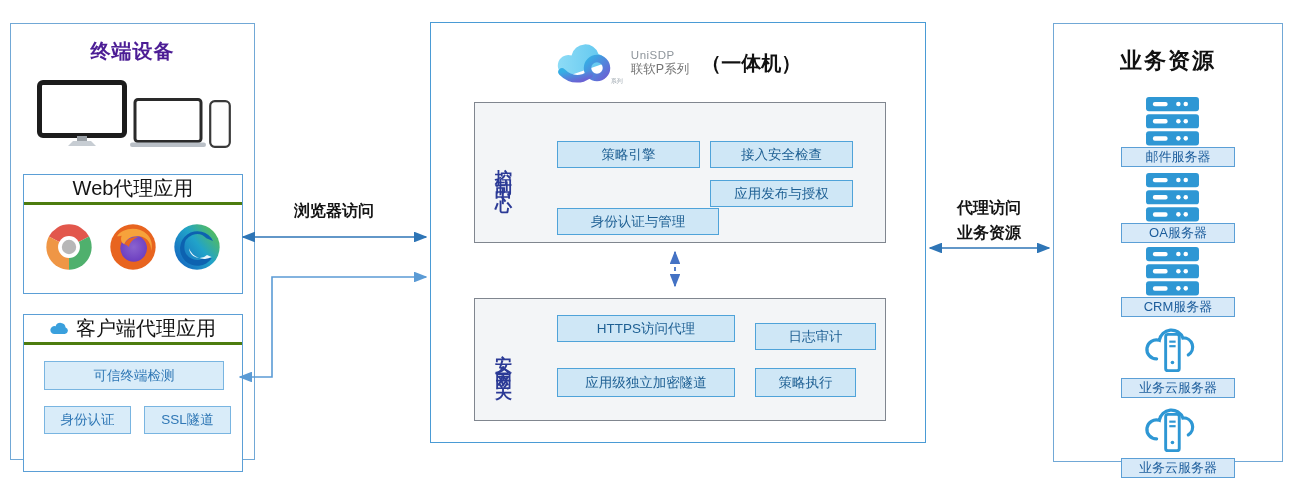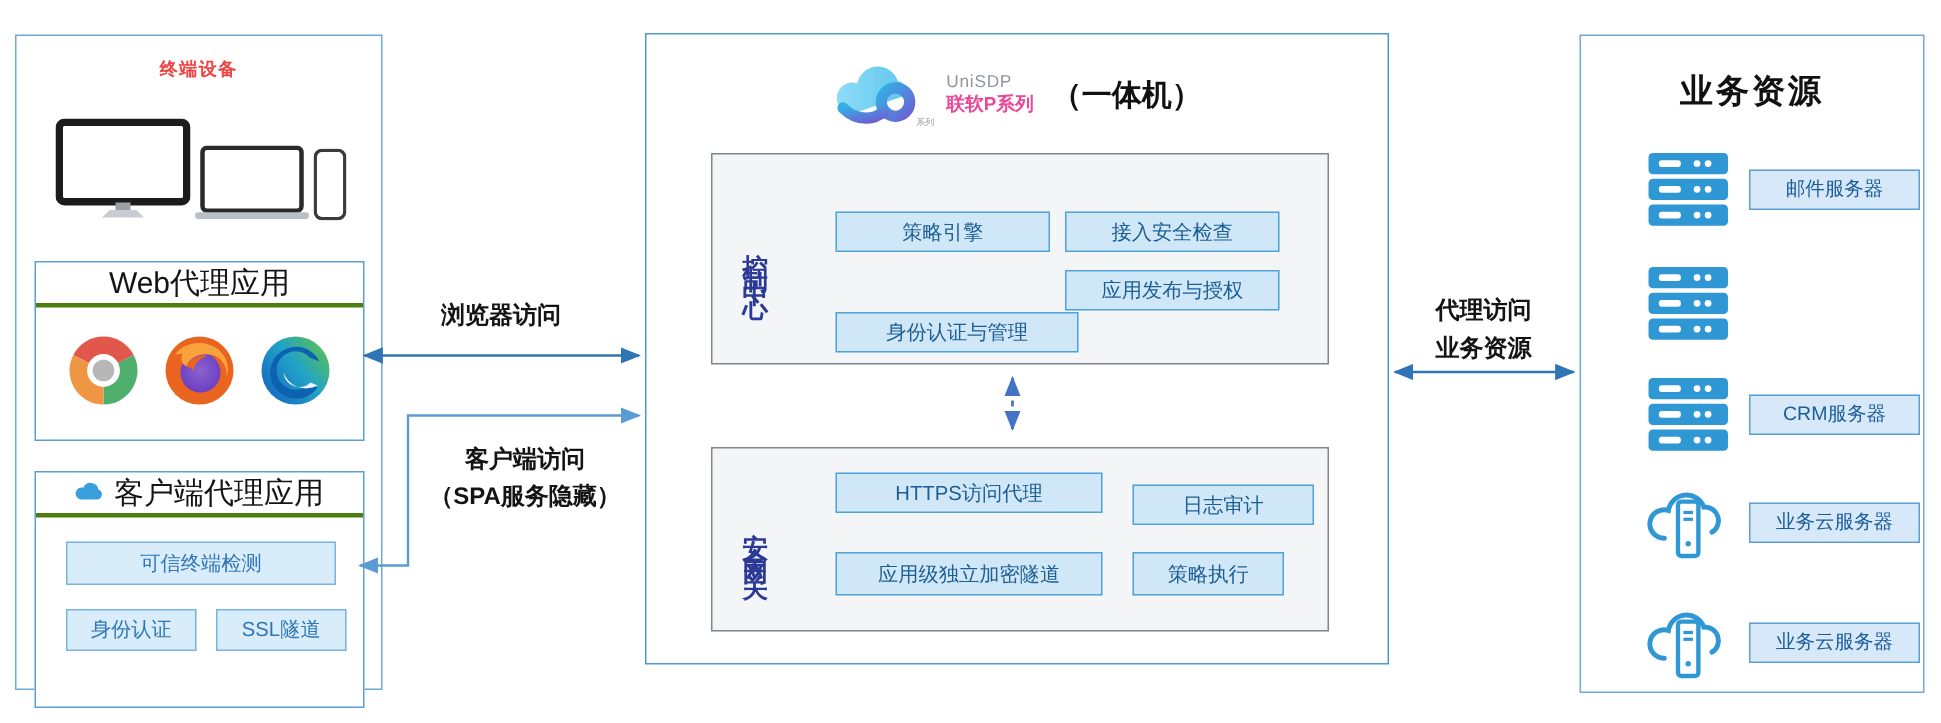--- a/index.html
+++ b/index.html
@@ -7,21 +7,21 @@
   body { font-family:"Liberation Sans","DejaVu Sans",sans-serif; }
   .canvas { position:relative; width:1294px; height:482px; background:#fff; overflow:hidden; }
 
   
   .panel { position:absolute; background:#fff; }
   .panel.left  { left:10px;  top:23px; width:245px; height:437px; border:1px solid #71a8d6; }
   .panel.mid   { left:430px; top:22px; width:496px; height:421px; border:1px solid #4a9bd5; }
   .panel.right { left:1053px;top:23px; width:230px; height:439px; border:1px solid #71a8d6; }
 
   .lp-title { position:absolute; top:14px; left:0; width:100%; text-align:center;
-              font-size:12px; font-weight:600; color:#ef4444; letter-spacing:1px; }
+              font-size:20px; font-weight:600; color:#4c1d95; letter-spacing:1px; }
   .rp-title { position:absolute; top:22px; left:0; width:100%; text-align:center;
               font-size:22px; font-weight:700; color:#111; letter-spacing:2px; }
 
   
   .devices { position:absolute; left:26px; top:58px; width:196px; height:70px;
              display:flex; align-items:flex-end; gap:3px; }
   .stack-box { position:absolute; left:12px; width:220px; border:1px solid #5b9fd6; background:#fff; }
   .stack-box.web    { top:150px; }
   .stack-box.client { top:290px; }
   .stack-header { height:30px; border-bottom:3px solid #4d7c0f; display:flex; align-items:center;
@@ -34,42 +34,42 @@
   .lchip.s1   { left:20px; top:61px; width:87px;  height:28px; }
   .lchip.s2   { left:120px;top:61px; width:87px;  height:28px; }
 
   
   .mid-header { position:absolute; top:13px; left:0; width:100%; height:54px;
                 display:flex; align-items:center; justify-content:center; gap:10px; }
   .logo-wrap { position:relative; width:66px; height:50px; }
   .logo-mark { position:absolute; right:-2px; bottom:2px; font-size:6px; color:#9aa4ac; }
   .logo-text { display:flex; flex-direction:column; line-height:1.25; }
   .logo-brand  { font-size:11.5px; color:#8f969c; letter-spacing:.5px; }
-  .logo-series { font-size:12.5px; color:#ec4899; font-weight:700; }
+  .logo-series { font-size:12.5px; color:#737373; font-weight:400; }
   .logo-suffix { font-size:20px; font-weight:700; color:#111; margin-left:2px; }
 
   .section { position:absolute; left:43px; width:412px; background:#f3f5f7; border:1px solid #80868f; }
   .section.control { top:79px;  height:141px; }
   .section.gateway { top:275px; height:123px; }
   .section-title { position:absolute; left:17px; top:50%; transform:translateY(-50%);
                    writing-mode:vertical-lr; text-orientation:upright; letter-spacing:9px;
                    font-size:17px; font-weight:700; color:#2b3a96; }
   .mchip { position:absolute; background:#cfe7f6; border:1px solid #4fa3d9; color:#1d5f93; font-size:13.5px; }
   .control .c1 { left:82px;  top:38px; width:143px; height:27px; }
   .control .c2 { left:235px; top:38px; width:143px; height:27px; }
   .control .c3 { left:82px;  top:77px; width:162px; height:27px;margin-top:28px; }
   .control .c4 { left:235px; top:77px; width:143px; height:27px; }
   .gateway .c1 { left:82px;  top:16px; width:178px; height:27px; }
   .gateway .c2 { left:280px; top:24px; width:121px; height:27px; }
   .gateway .c3 { left:82px;  top:69px; width:178px; height:29px; }
   .gateway .c4 { left:280px; top:69px; width:101px; height:29px; }
 
   
-  .res-row { position:absolute; left:42px; width:186px; height:60px;
-             display:flex; align-items:center; }
+  .res-row { position:absolute; left:25px; width:186px; height:60px;
+             display:flex; align-items:center;flex-direction:column; }
   .res-row.r1 { top:72px; }  .res-row.r2 { top:148px; } .res-row.r3 { top:222px; }
   .res-row.r4 { top:294px; } .res-row.r5 { top:374px; }
   .res-icon { width:58px; display:flex; justify-content:center; }
   .res-label { margin-left:12px; width:114px; height:27px; background:#d7e9f8;
                border:1px solid #5b9fd6; color:#1b5c9b; font-size:13px;
                display:flex; align-items:center; justify-content:center; font-weight:500; }
 
   
   svg.arrows { position:absolute; left:0; top:0; pointer-events:none; }
   .flow-label { position:absolute; transform:translateX(-50%); text-align:center;
@@ -251,20 +251,21 @@
           </svg>
         </span>
       <div class="res-label">邮件服务器</div>
     </div>
     <div class="res-row r2">
       <span class="res-icon">
           <svg width="55" height="51">
             <use href="#sym-rack"></use>
           </svg>
         </span>
+      <div class="res-label">OA服务器</div>
     </div>
     <div class="res-row r3">
       <span class="res-icon">
           <svg width="55" height="51">
             <use href="#sym-rack"></use>
           </svg>
         </span>
       <div class="res-label">CRM服务器</div>
     </div>
     <div class="res-row r4">
@@ -297,22 +298,18 @@
         <path d="M0,0 L10,4 L0,8 z" fill="#4472c4"></path>
       </marker>
     </defs>
     <path d="M243,237 H426" fill="none" stroke="#2e75b6" stroke-width="1.6" marker-start="url(#ah1)" marker-end="url(#ah1)"></path>
     <path d="M240,377 H272 V277 H426" fill="none" stroke="#5b9bd5" stroke-width="1.6" marker-start="url(#ah2)" marker-end="url(#ah2)"></path>
     <path d="M675,252 V286" fill="none" stroke="#4472c4" stroke-width="1.8" stroke-dasharray="4 3.5" marker-start="url(#ah3)" marker-end="url(#ah3)"></path>
     <path d="M930,248 H1049" fill="none" stroke="#2e75b6" stroke-width="1.6" marker-start="url(#ah1)" marker-end="url(#ah1)"></path>
   </svg>
 
   <div class="flow-label browser">浏览器访问</div>
-  <div class="flow-label client">
-    <div>客户端访问</div>
-    <div>（SPA服务隐藏）</div>
-  </div>
   <div class="flow-label proxy">
     <div>代理访问</div>
     <div>业务资源</div>
   </div>
 
 </div>
 
 </body></html>

